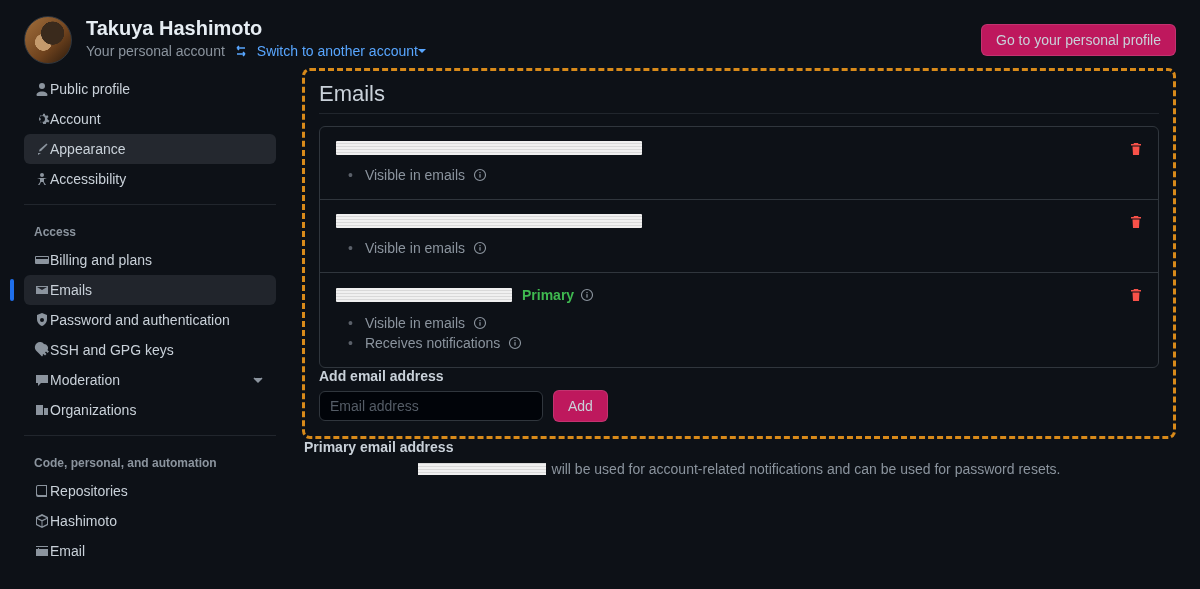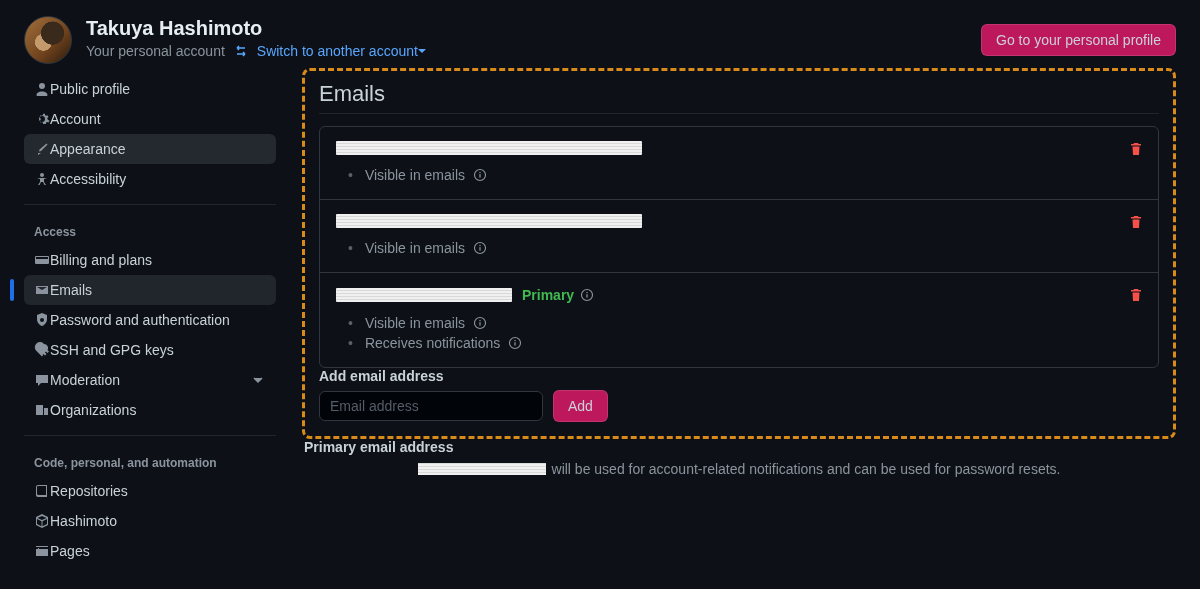--- a/index.html
+++ b/index.html
@@ -367,21 +367,21 @@
             </span>
             <span>Hashimoto</span>
             <span class="spacer"></span>
           </div>
           <div class="nav-item">
             <span class="icon">
               <svg width="16" height="16" viewBox="0 0 16 16">
                 <use href="#i-browser"></use>
               </svg>
             </span>
-            <span>Pages</span>
+            <span>Email</span>
             <span class="spacer"></span>
           </div>
         </div>
     </nav>
 
     <main class="content">
 
       <div class="highlight-box">
         <h2 class="page-title">Emails</h2>
 

